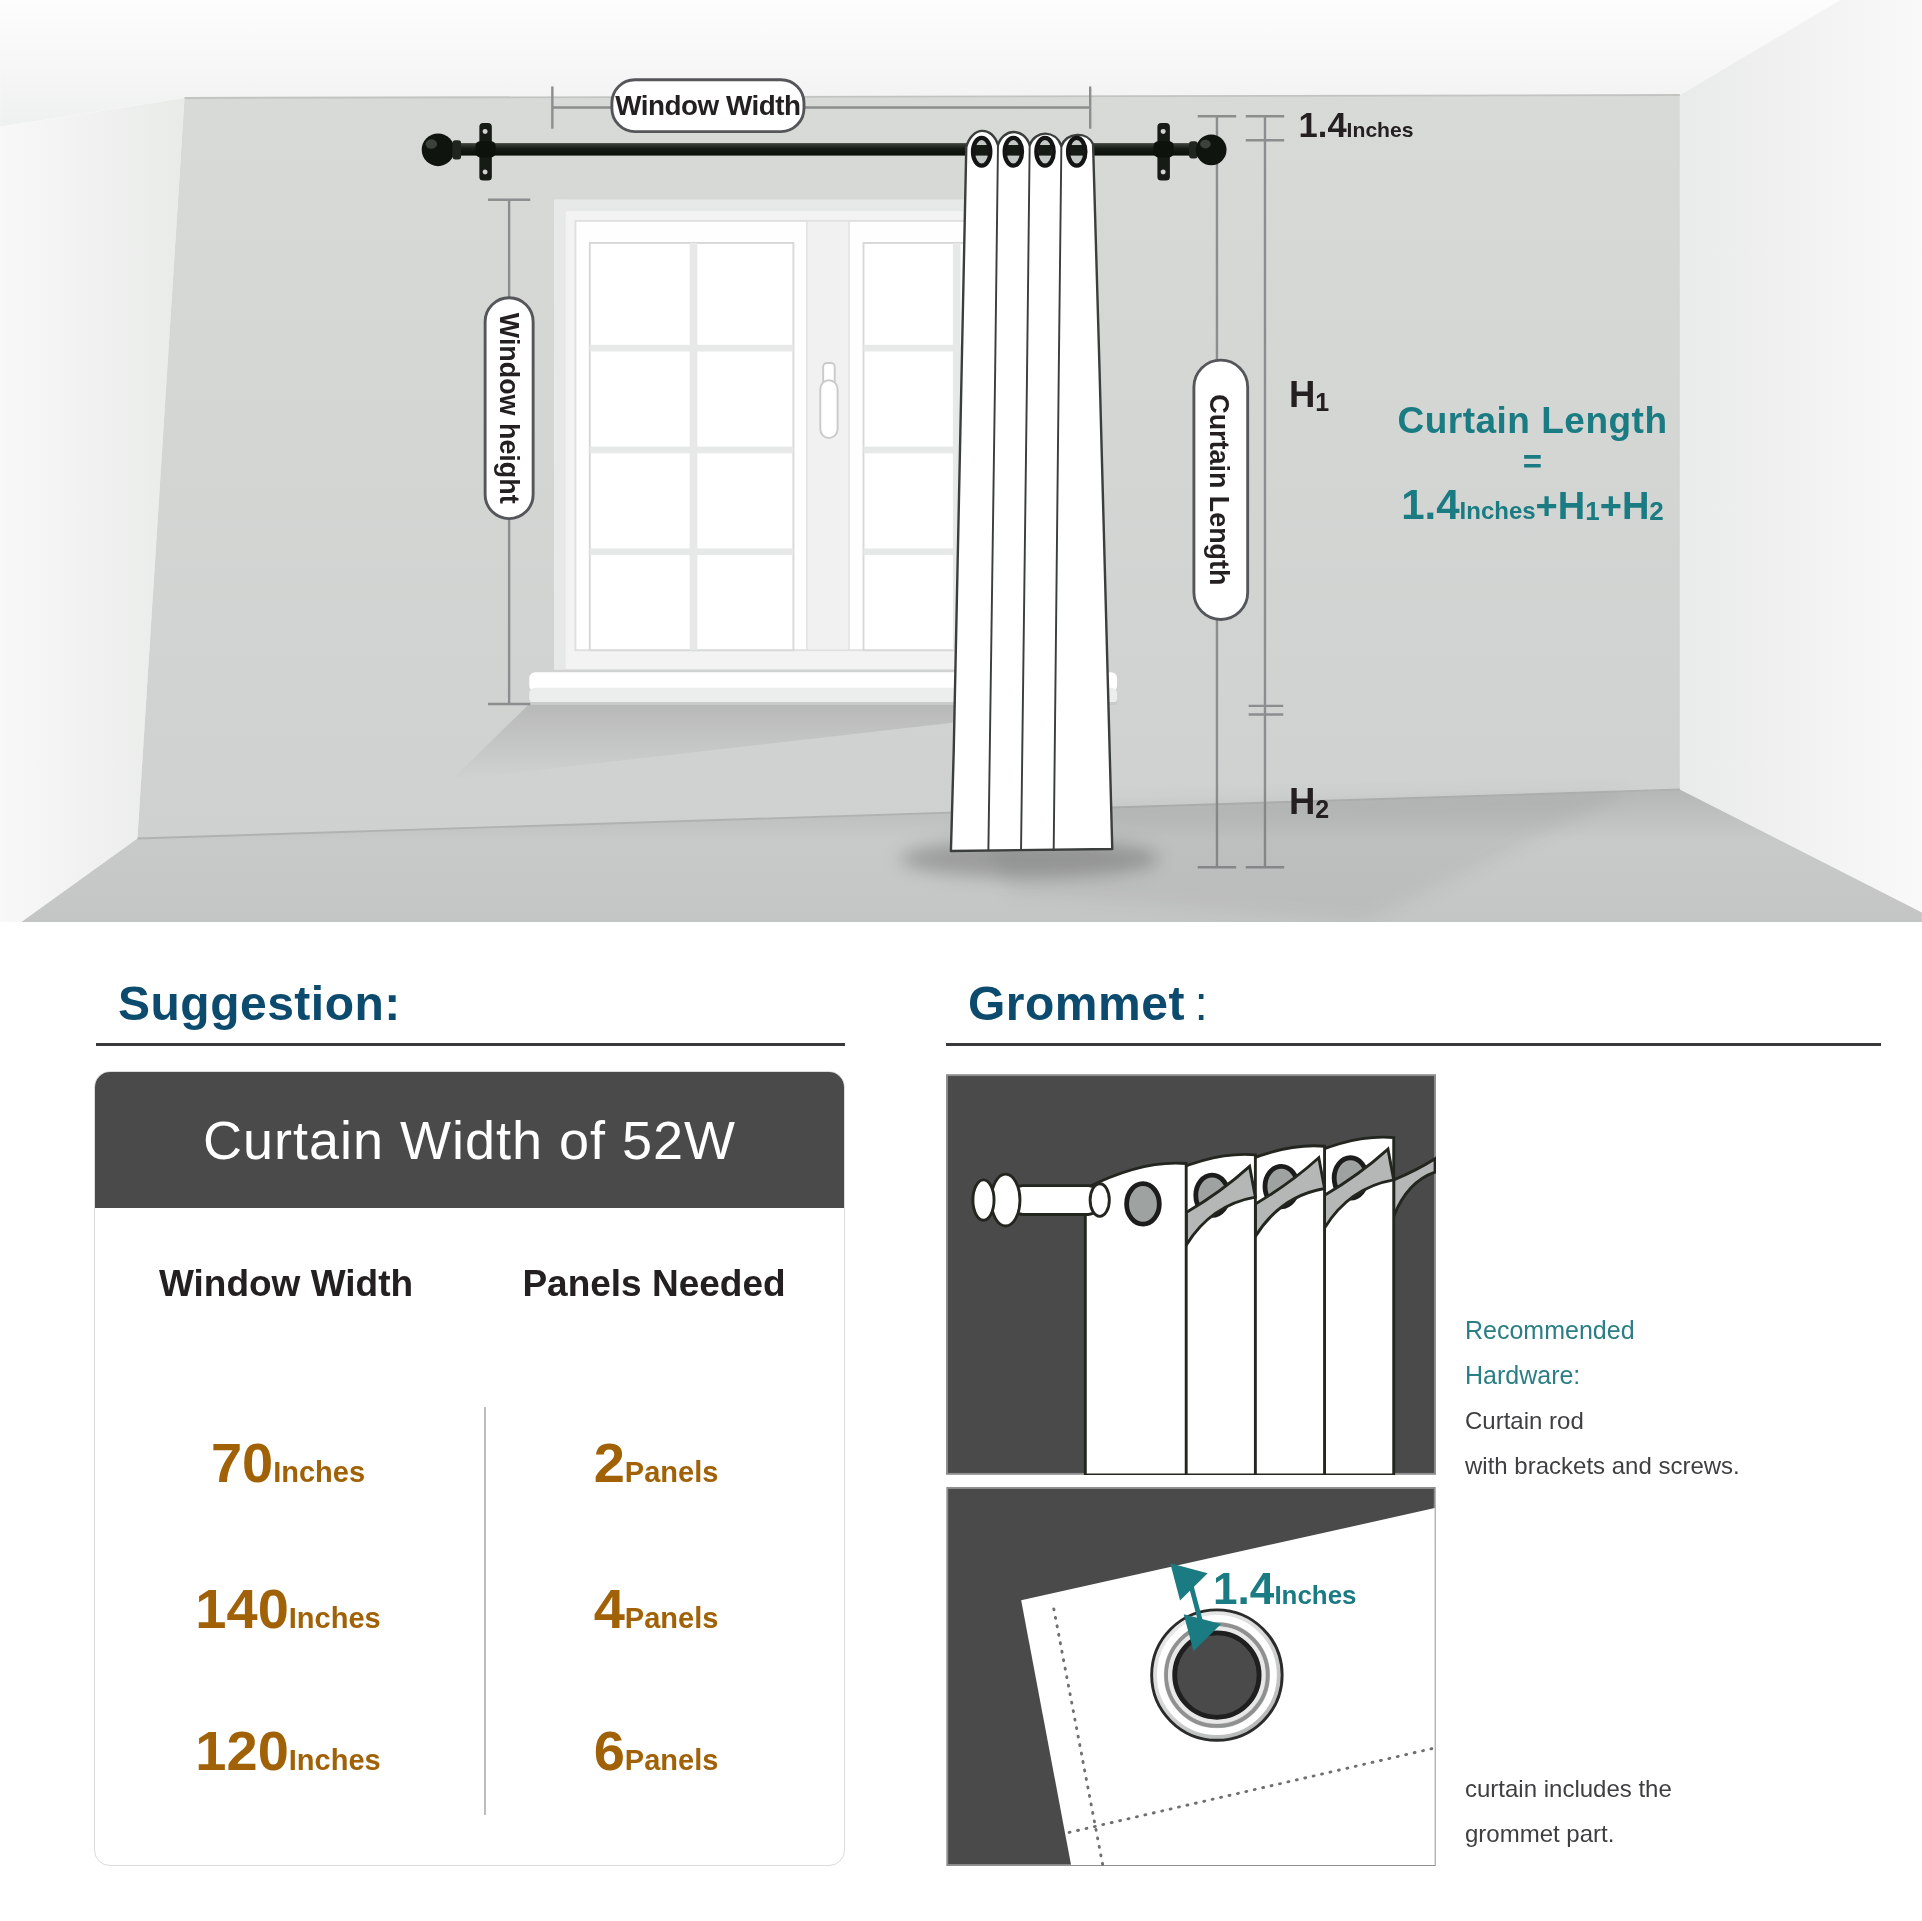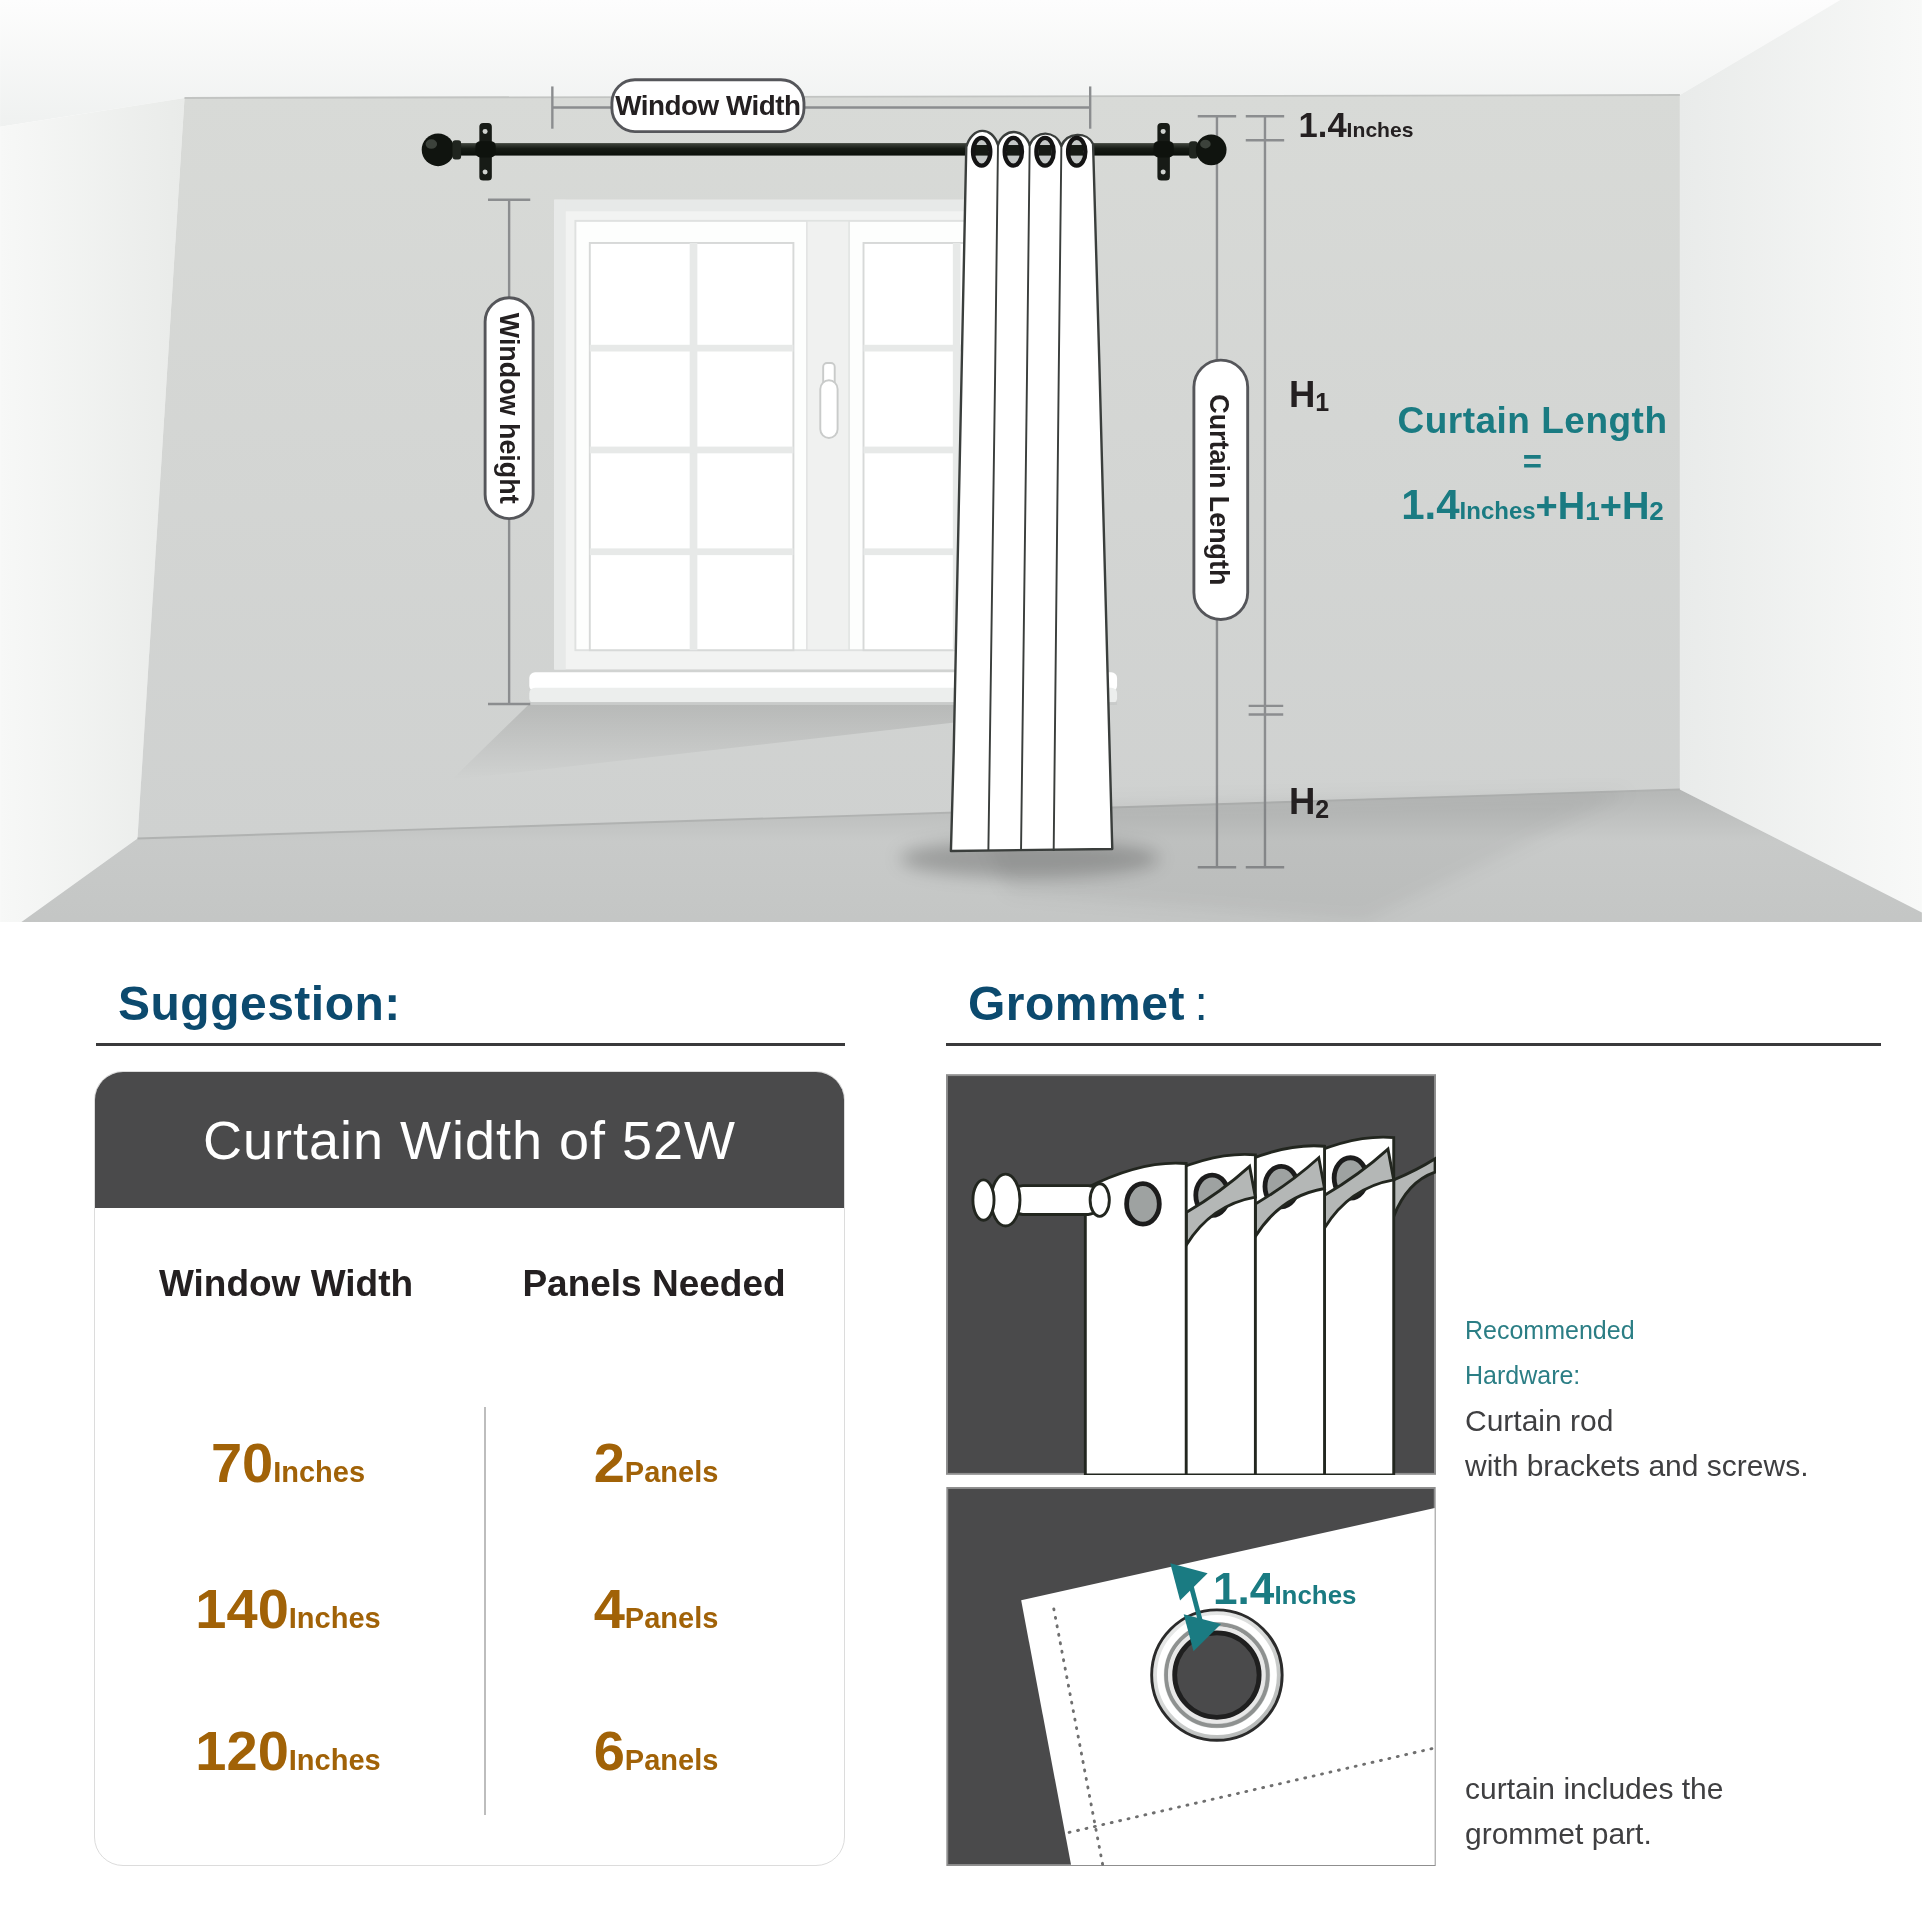--- a/index.html
+++ b/index.html
@@ -11,30 +11,30 @@
   .formula{left:1374px;top:402px;width:317px;text-align:center;color:#1a7b82;font-weight:bold;line-height:1.0;}
   .formula .f1{font-size:37px;letter-spacing:0.5px;}
   .formula .f2{font-size:33px;margin-top:5.8px;}
   .formula .f3{font-size:38px;margin-top:5.8px;white-space:nowrap;}
   .formula .big{font-size:42px;}
   .formula .small{font-size:24px;}
   .formula .sub{font-size:26px;position:relative;top:1.9px;}
   
   .h-title{font-size:48px;font-weight:bold;color:#0c4a6e;letter-spacing:0.5px;margin-left:22px;}
   .rule{height:2.9px;background:#39393b;}
-  .card{left:94px;top:1071px;width:751px;height:795px;background:#ffffff;border:1.9px solid #dcdcdc;border-radius:29px;box-sizing:border-box;overflow:hidden;}
+  .card{left:94px;top:1071px;width:751px;height:795px;background:#ffffff;border:1.9px solid #dcdcdc;border-radius:16px;box-sizing:border-box;overflow:hidden;}
   .card-header{position:absolute;left:0;top:0;width:100%;height:136px;background:#4a4a4b;display:flex;align-items:center;justify-content:center;}
   .card-header span{color:#ffffff;font-size:54px;font-weight:400;letter-spacing:1px;}
   .col-head{font-size:37px;font-weight:bold;color:#242021;text-align:center;width:384px;}
   .v-divider{left:484px;top:1407px;width:1.9px;height:408px;background:#bdbdbd;}
   .cell{width:384px;text-align:center;white-space:nowrap;color:#a16207;}
   .cell .num{font-size:56px;font-weight:bold;}
   .cell .unit{font-size:29px;font-weight:bold;}
   .teal-par{font-size:25px;line-height:45px;color:#2b7e85;}
-  .dark-par{font-size:30px;line-height:45px;color:#3f3f41;}
+  .dark-par{font-size:24px;line-height:45px;color:#3f3f41;}
   .colon{font-weight:400;margin-left:9.6px;}
 </style>
 </head>
 <body>
 
 <svg id="room-svg" width="1922" height="922" viewBox="0 0 2001 960">
   <defs>
     <linearGradient id="ceil" x1="0" y1="0" x2="0" y2="1">
       <stop offset="0" stop-color="#fdfdfd"></stop>
         <stop offset="1" stop-color="#eff1f0"></stop>

